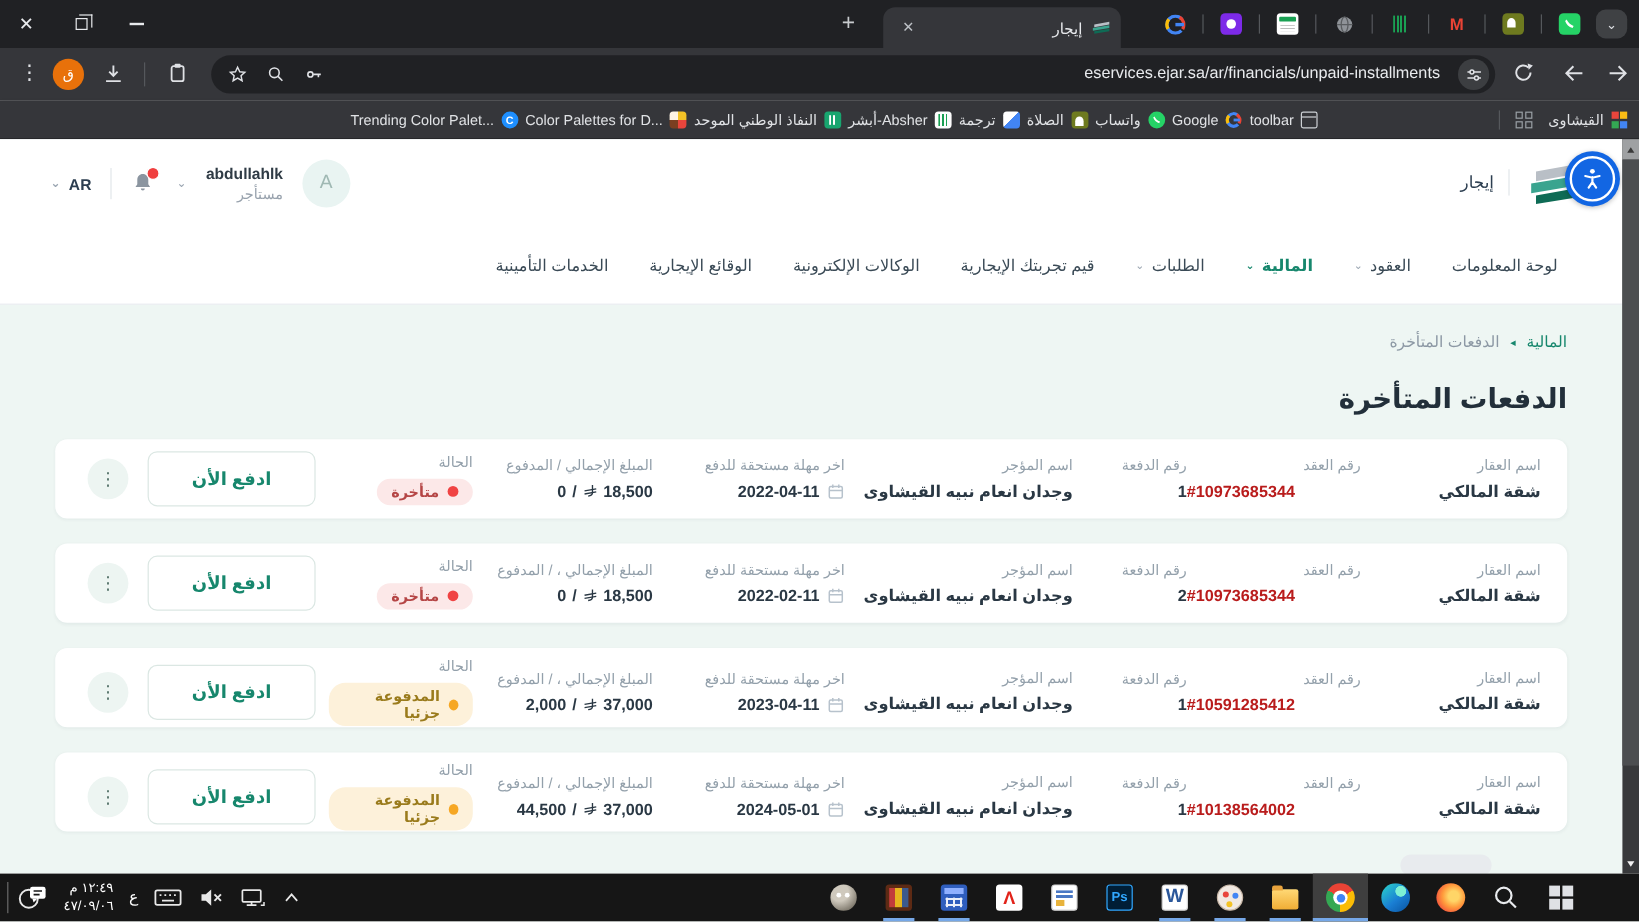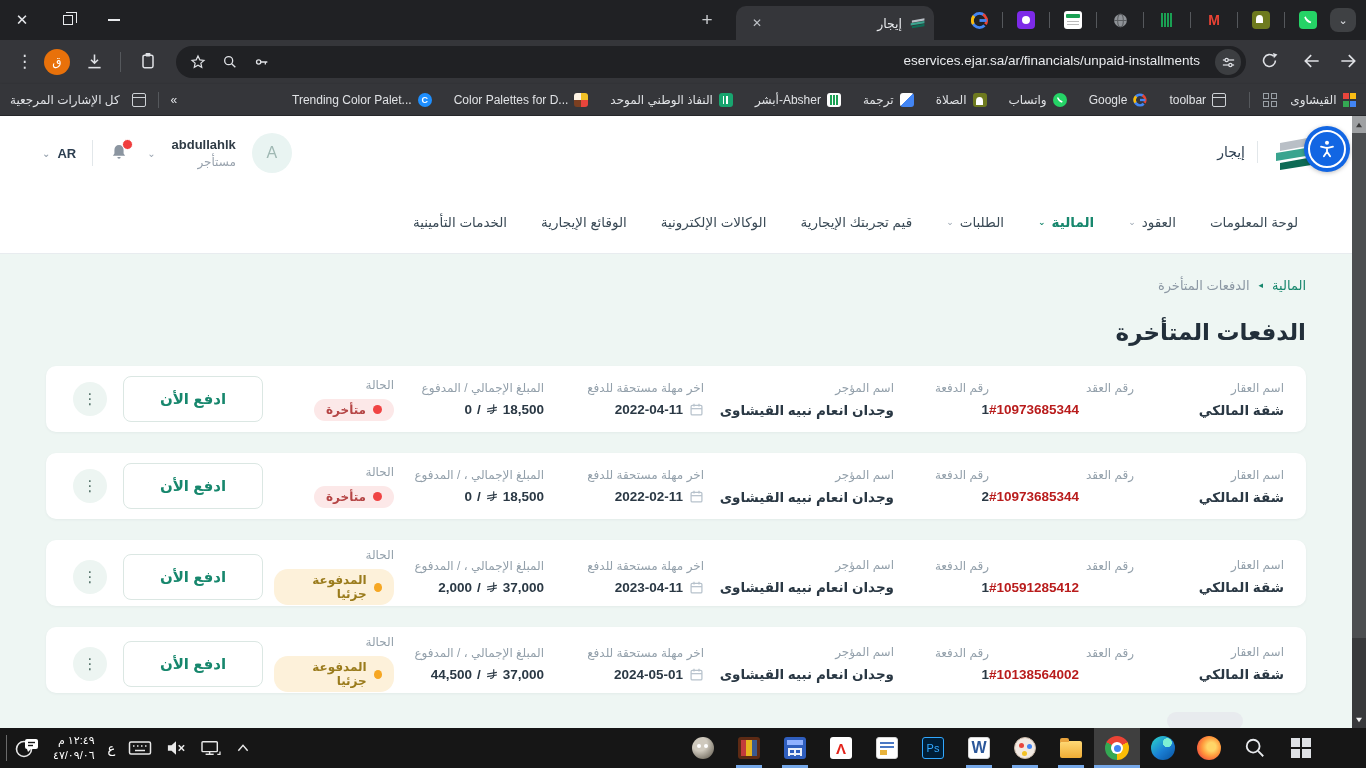--- a/index.html
+++ b/index.html
@@ -30,21 +30,21 @@
   .tb-ic{position:absolute;color:#dfe1e5}
   .menu3{left:16px;top:10px;font-size:17px;letter-spacing:0}
   .avatar-q{left:44px;top:9px;width:26px;height:26px;border-radius:50%;background:#e8710a;color:#fff;font-size:12px;display:flex;align-items:center;justify-content:center}
   .tdiv{left:120px;top:12px;width:1px;height:20px;background:#55585c;position:absolute}
   .urlpill{position:absolute;left:176px;top:6px;width:1070px;height:32px;background:#202124;border-radius:16px}
   .urltext{position:absolute;right:46px;top:7px;color:#e8eaed;font-size:13.5px;direction:ltr}
   .tunebtn{position:absolute;right:5px;top:3px;width:26px;height:26px;border-radius:50%;background:#3c3e41;display:flex;align-items:center;justify-content:center}
 
   .bookmarks{position:absolute;top:84px;left:0;width:1366px;height:32px;background:#35363a;border-bottom:1px solid #26272a;box-shadow:0 1px 3px rgba(0,0,0,.25)}
   .bm-left{position:absolute;left:10px;top:0;height:32px;display:flex;align-items:center;gap:12px;color:#dfe1e5;font-size:12px}
-  .bm-list{position:absolute;left:292px;top:0;height:32px;display:flex;align-items:center;gap:22px}
+  .bm-list{position:absolute;left:292px;top:0;height:32px;display:flex;align-items:center;gap:6px}
   .bm{display:flex;align-items:center;gap:6px;color:#e0e2e5;font-size:12px;white-space:nowrap}
   .bm-right{position:absolute;right:10px;top:0;height:32px;display:flex;align-items:center;gap:13px;color:#e0e2e5;font-size:12px}
   .bdiv{width:1px;height:16px;background:#55585c}
   .i14{width:14px;height:14px;border-radius:3px;flex:none;position:relative;overflow:hidden}
   .ic-coolors{border-radius:50%;background:#1e8fff;color:#fff;font-size:9px;font-weight:bold;display:flex;align-items:center;justify-content:center}
   .ic-palette{background:conic-gradient(#f3c226 0 25%,#e8453c 0 50%,#7b3f21 0 75%,#fdf3e3 0 100%)}
   .ic-nafath{background:#18a56f}
   .ic-nafath:before{content:"";position:absolute;inset:3px 4px;background:repeating-linear-gradient(90deg,#fff 0 1.5px,transparent 1.5px 3.5px)}
   .ic-barcode{background:#fdfdfd}
   .ic-barcode:before{content:"";position:absolute;inset:2px 3px;background:repeating-linear-gradient(90deg,#1aa053 0 1.5px,transparent 1.5px 3px)}
@@ -141,21 +141,21 @@
   .ic-gimp:after{content:"";position:absolute;left:12px;top:7px;width:4px;height:4px;border-radius:50%;background:#fff}
   .ic-winrar{background:#5d2a14;display:flex}
   .ic-winrar:before{content:"";margin:auto;width:16px;height:16px;background:linear-gradient(90deg,#c23b3b 0 5px,#e6b31e 5px 11px,#3b5a8e 11px 16px)}
   .ic-calc{background:#2f5ebe}
   .ic-calc:before{content:"";position:absolute;left:3px;right:3px;top:3px;height:5px;background:#8fb0ff}
   .ic-calc:after{content:"";position:absolute;left:4px;right:4px;top:11px;bottom:3px;background:repeating-linear-gradient(90deg,#fff 0 2px,transparent 2px 6px),repeating-linear-gradient(#fff 0 2px,transparent 2px 5px);opacity:.9}
   .ic-acrobat{background:#fff;color:#e2231a;font-weight:bold;font-size:15px;display:flex;align-items:center;justify-content:center}
   .ic-odoc{background:#fff;border:1px solid #d5d5d5}
   .ic-odoc:before{content:"";position:absolute;left:3px;right:3px;top:4px;height:8px;background:repeating-linear-gradient(#4a78c4 0 2px,transparent 2px 4px)}
   .ic-odoc:after{content:"";position:absolute;left:3px;bottom:3px;width:7px;height:5px;background:#e8b33c}
-  .ic-ps{background:#001e36;color:#31a8ff;font-weight:normal;font-size:11px;display:flex;align-items:center;justify-content:center;border:1px solid #31a8ff}
+  .ic-ps{background:#001e36;color:#31a8ff;font-weight:bold;font-size:11px;display:flex;align-items:center;justify-content:center;border:1px solid #31a8ff}
   .ic-word{background:#fff;color:#2b579a;font-weight:bold;font-size:16px;display:flex;align-items:center;justify-content:center;border:1px solid #d5d5d5}
   .ic-paint{border-radius:50%;background:#f1e9e2;border:1px solid #c9b8a8}
   .ic-paint:before{content:"";position:absolute;left:4px;top:5px;width:5px;height:5px;border-radius:50%;background:#e8453c;box-shadow:8px 1px 0 #4285f4,3px 8px 0 #f3c226}
   .ic-folder{width:22px;height:17px;border-radius:2px;background:linear-gradient(#ffd976,#f0ad35);position:relative;margin-top:3px}
   .ic-folder:before{content:"";position:absolute;left:0;top:-3px;width:9px;height:4px;border-radius:2px 2px 0 0;background:#e8a33d}
   .ic-chrome{width:24px;height:24px;border-radius:50%;background:conic-gradient(from -60deg,#ea4335 0 120deg,#fbbc05 120deg 240deg,#34a853 240deg 360deg);position:relative}
   .ic-chrome:before{content:"";position:absolute;left:6px;top:6px;width:12px;height:12px;border-radius:50%;background:#fff}
   .ic-chrome:after{content:"";position:absolute;left:8.5px;top:8.5px;width:7px;height:7px;border-radius:50%;background:#4285f4}
   .ic-edge{width:24px;height:24px;border-radius:50%;background:radial-gradient(circle at 68% 28%,#7df0d4 0 18%,transparent 20%),linear-gradient(140deg,#2ad0ca 5%,#1a7fd4 55%,#0b57a4 95%)}
   .ic-firefox{width:24px;height:24px;border-radius:50%;background:radial-gradient(circle at 60% 45%,#ffd567 0 22%,#ff9a3c 48%,#f2533c 78%,#b5217f 100%)}
@@ -297,26 +297,20 @@
       </svg>
   </div>
   <div class="tb-ic" style="left:1338px;top:11px">
     <svg width="20" height="20" viewBox="0 0 24 24" fill="none" stroke="#dfe1e5" stroke-width="2">
         <path d="M4 12h15M13 5l7 7-7 7"></path>
       </svg>
   </div>
 </div>
 
 <div class="bookmarks">
-  <div class="bm-left">
-    <span>كل الإشارات المرجعية</span>
-    <span class="i14 ic-window"></span>
-    <span class="bdiv"></span>
-    <span>«</span>
-  </div>
   <div class="bm-list">
     <span class="bm">
         <span>Trending Color Palet...</span>
         <span class="i14 ic-coolors">C</span>
       </span>
     <span class="bm">
         <span>Color Palettes for D...</span>
         <span class="i14 ic-palette"></span>
       </span>
     <span class="bm">

